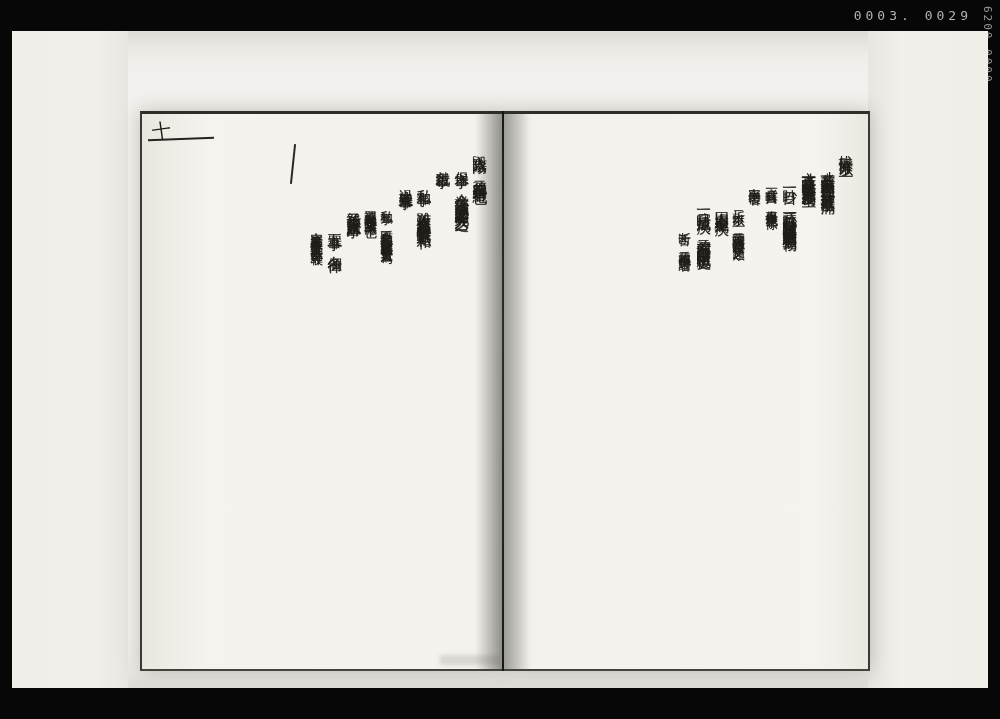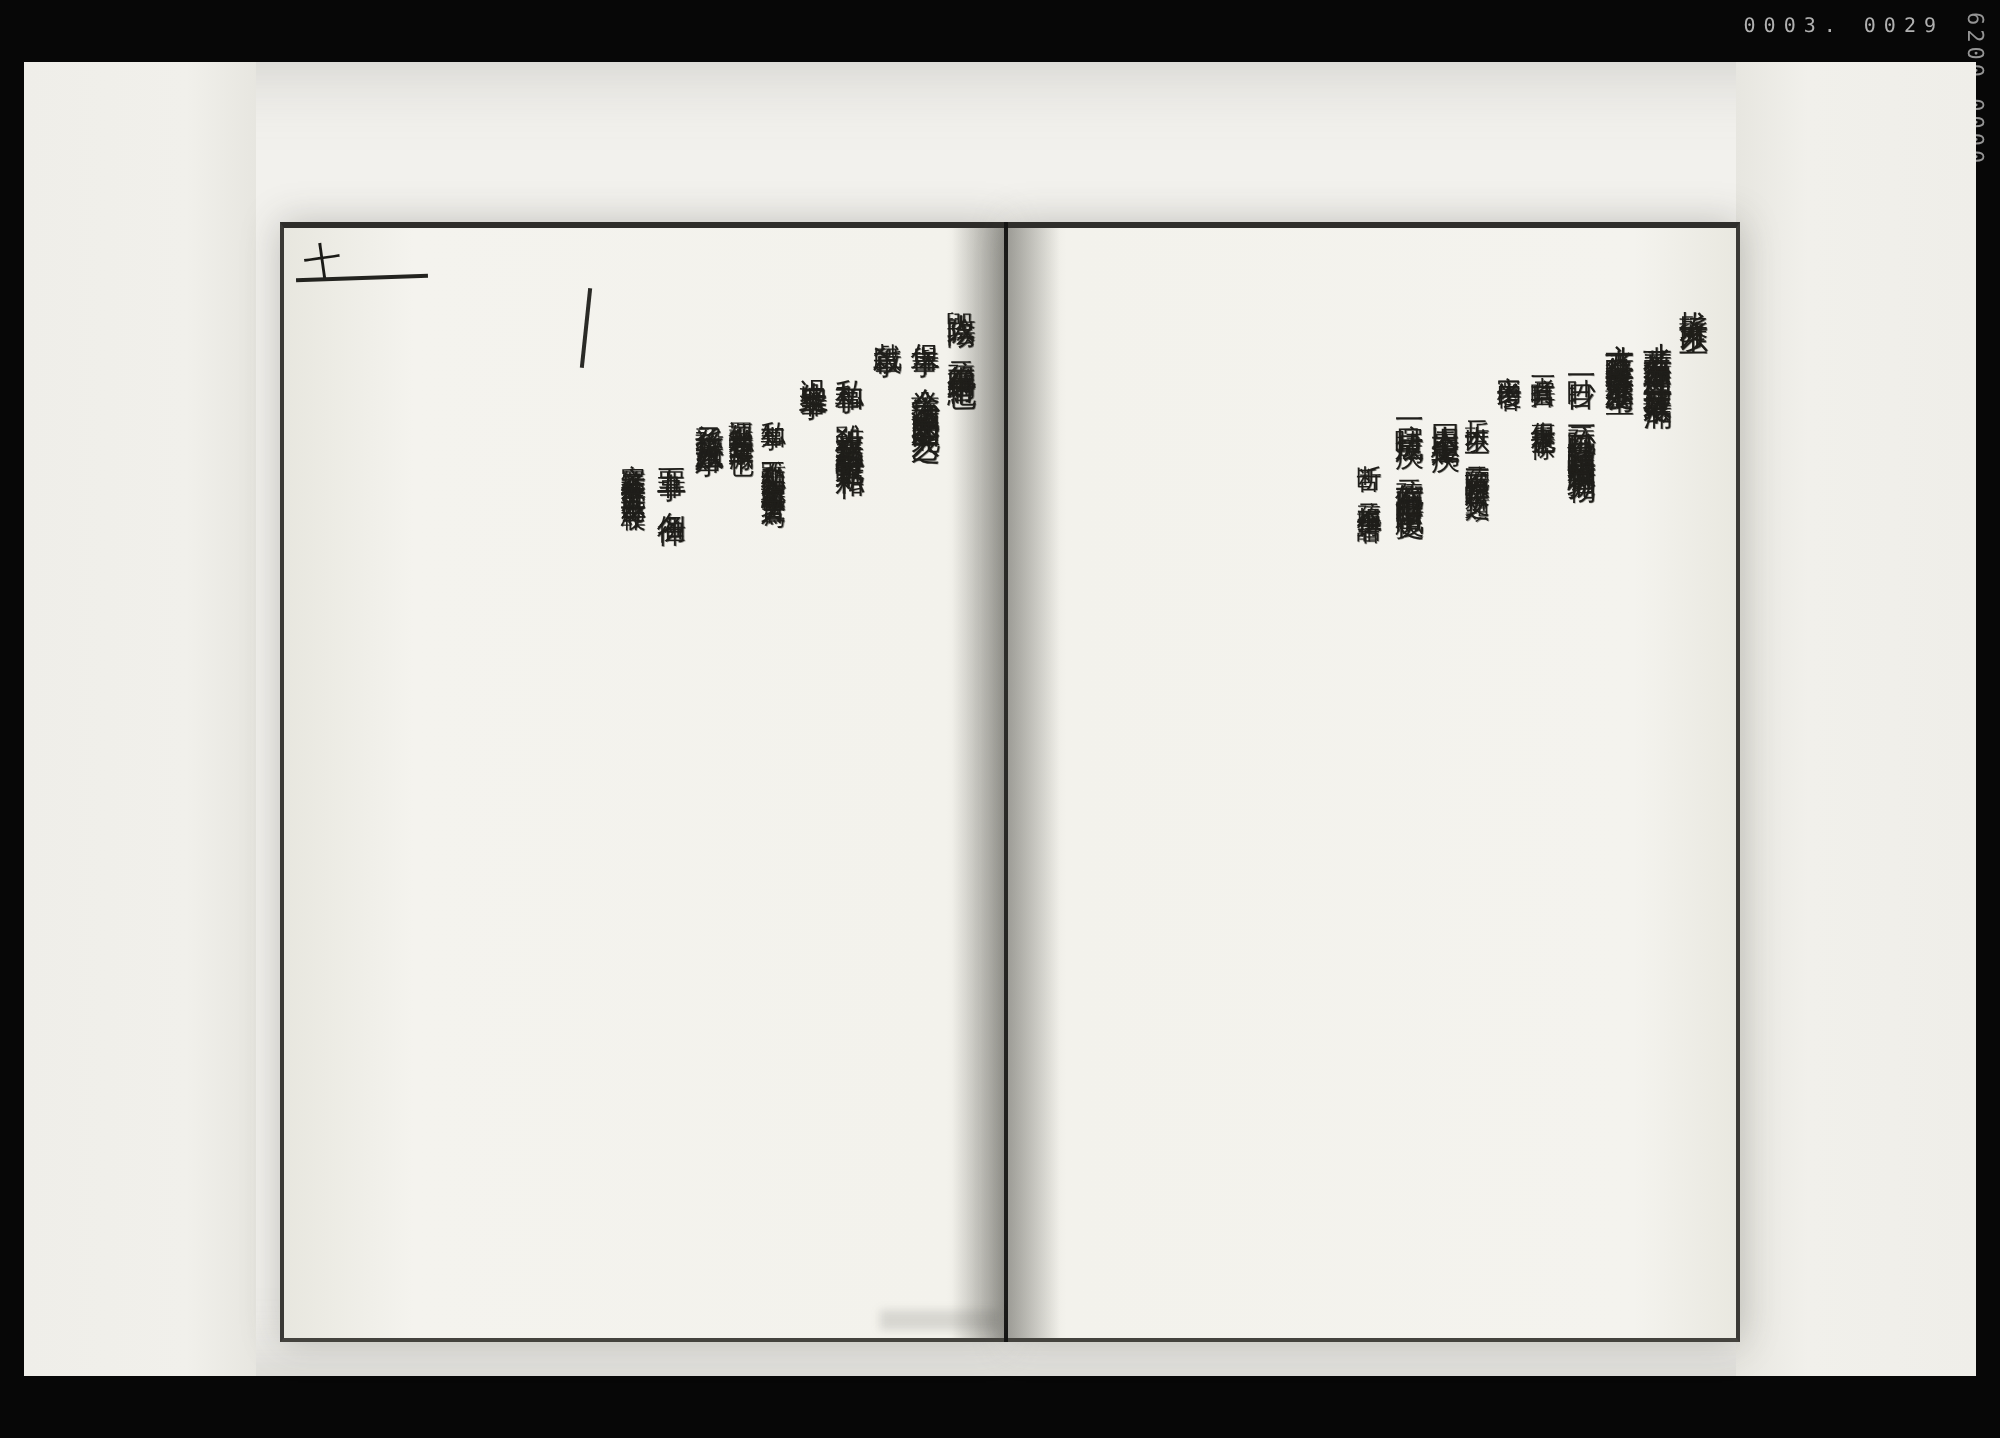--- a/index.html
+++ b/index.html
@@ -28,21 +28,21 @@
       radial-gradient(circle at 88% 70%, rgba(255,255,255,0.03) 0 2px, transparent 3px),
       #070707;
   }
   
   .frame-code {
     position: absolute;
     top: 8px;
     right: 28px;
     color: #cfcfcf;
     font-family: "DejaVu Sans Mono", monospace;
-    font-size: 10px;
+    font-size: 13px;
     letter-spacing: 4px;
     opacity: 0.85;
   }
   .frame-code-vertical {
     position: absolute;
     top: 6px;
     right: 6px;
     color: #b9b9b9;
     font-family: "DejaVu Sans Mono", monospace;
     font-size: 11px;

